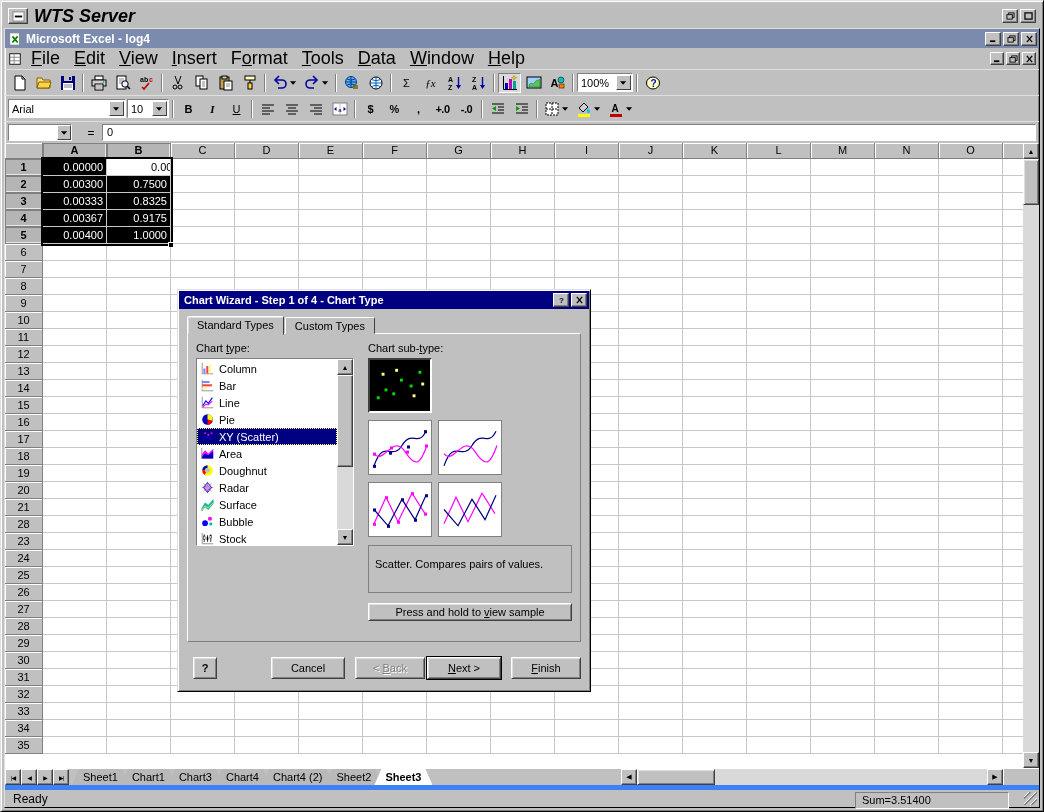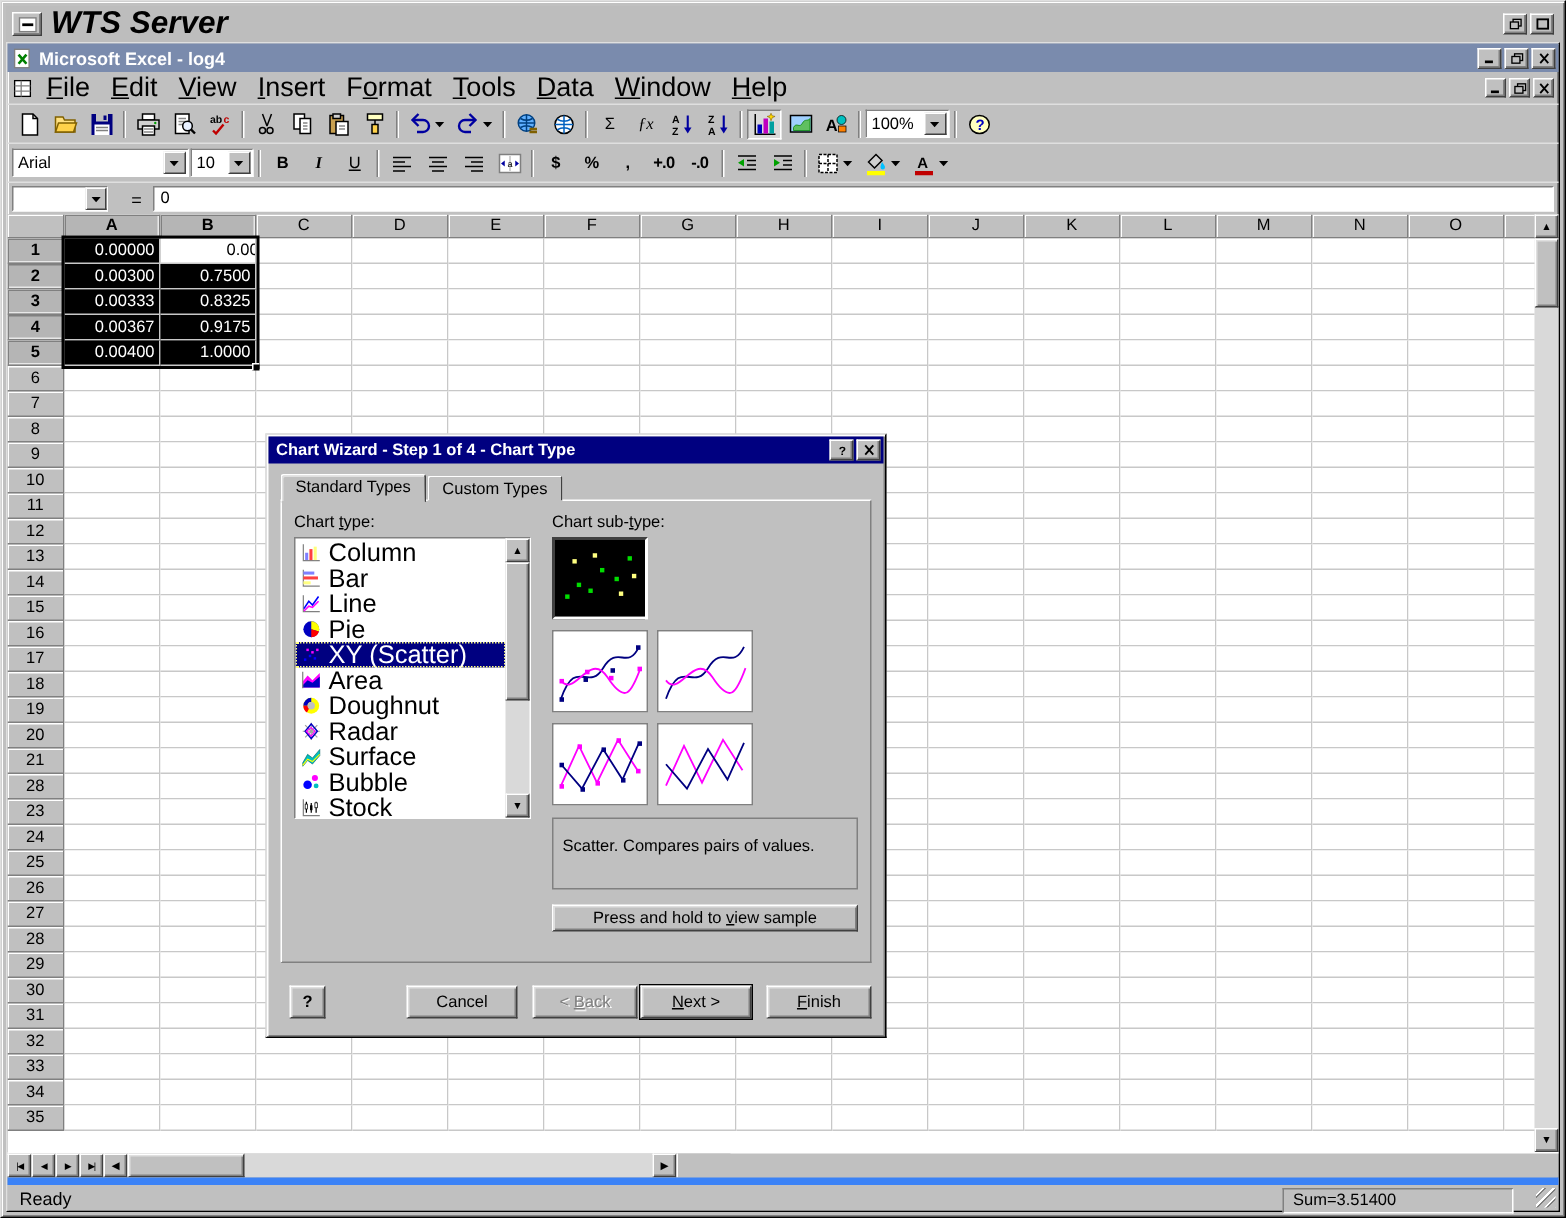--- a/index.html
+++ b/index.html
@@ -8,21 +8,21 @@
   .screen{position:relative;width:1044px;height:812px;background:var(--face,#C0C0C0);
     padding:3px;border:1px solid;border-color:#dfdfdf #000 #000 #dfdfdf;
     box-shadow:inset 1px 1px 0 #fff, inset -1px -1px 0 #808080;display:flex;flex-direction:column;}
   .b-out{border:1px solid;border-color:#fff #404040 #404040 #fff;box-shadow:inset 1px 1px 0 #dfdfdf, inset -1px -1px 0 #808080;background:var(--face,#C0C0C0);}
   .b-out-thin{border:1px solid;border-color:#fff #808080 #808080 #fff;}
   .b-in{border:1px solid;border-color:#808080 #fff #fff #808080;background:#fff;}
   .b-win{border:1px solid;border-color:#dfdfdf #000 #000 #dfdfdf;box-shadow:inset 1px 1px 0 #fff, inset -1px -1px 0 #808080;}
 
   
   .wts-titlebar{height:24px;background:var(--wts-titlebar,#BDBDBD);display:flex;align-items:center;padding:0 4px;gap:6px;flex:0 0 auto;}
-  .wts-title{font-size:21px;font-weight:bold;font-style:italic;color:#000;flex:1;}
+  .wts-title{font-size:18px;font-weight:bold;font-style:italic;color:#000;flex:1;}
   .ctrl-group{display:inline-flex;gap:2px;align-items:center;}
   .win-btn{width:16px;height:14px;display:inline-flex;align-items:center;justify-content:center;
     background:var(--face,#C0C0C0);border:1px solid;border-color:#fff #404040 #404040 #fff;box-shadow:inset -1px -1px 0 #808080;}
   .win-btn svg{width:9px;height:8px;display:block;}
   .wts-sys{width:20px;height:16px;}
   .wts-sys svg{width:13px;height:11px;}
 
   
   .excel-window{flex:1;display:flex;flex-direction:column;min-height:0;background:var(--face,#C0C0C0);}
   .excel-titlebar{height:19px;background:var(--excel-titlebar,#7A8BAD);display:flex;align-items:center;padding:0 2px 0 3px;gap:4px;flex:0 0 auto;}
@@ -116,21 +116,21 @@
   .dlg-tabs{height:18px;margin-top:7px;padding-left:8px;display:flex;align-items:flex-end;position:relative;z-index:2;}
   .dlg-tab{height:17px;padding:2px 9px 0;font-size:11px;background:var(--face,#C0C0C0);
     border:1px solid;border-color:#fff #404040 transparent #fff;border-radius:2px 2px 0 0;margin-right:1px;}
   .dlg-tab.active{height:19px;margin-bottom:-1px;z-index:3;box-shadow:inset 1px 1px 0 #dfdfdf;}
   .dlg-panel{margin:0 8px;height:309px;position:relative;top:-1px;padding:8px;display:flex;gap:14px;background:var(--face,#C0C0C0);justify-content:space-between;}
   .panel-left{width:158px;flex:0 0 auto;}
   .panel-right{flex:1;min-width:0;}
   .dlg-label{font-size:11px;color:#000;margin-bottom:4px;}
   .listbox{height:188px;display:flex;background:#fff;}
   .list-items{flex:1;overflow:hidden;padding-top:1px;}
-  .ct-item{height:17px;display:flex;align-items:center;gap:4px;padding:0 2px 0 3px;font-size:17px;color:#000;white-space:nowrap;}
+  .ct-item{height:17px;display:flex;align-items:center;gap:4px;padding:0 2px 0 3px;font-size:11px;color:#000;white-space:nowrap;}
   .ct-item .icon{display:inline-flex;flex:0 0 auto;}
   .ct-item .icon svg{width:15px;height:13px;display:block;}
   .ct-item.selected{background:var(--navy,#000080);color:#fff;outline:1px dotted #ffff80;outline-offset:-1px;}
   .list-scroll{width:16px;background:var(--scroll-track,#D9D9D9);display:flex;flex-direction:column;flex:0 0 auto;}
   .lthumb{height:92px;flex:0 0 auto;border:1px solid;border-color:#fff #404040 #404040 #fff;box-shadow:inset -1px -1px 0 #808080;background:var(--face,#C0C0C0);}
   .ltrack{flex:1;}
   .subtype-row{display:flex;gap:6px;margin-bottom:7px;}
   .subtype-tile{width:64px;height:55px;background:#fff;border:1px solid #808080;display:inline-block;overflow:hidden;}
   .subtype-tile svg{width:100%;height:100%;display:block;}
   .subtype-tile.selected{border:2px solid;border-color:#404040 #fff #fff #404040;background:#000;}
@@ -1304,20 +1304,29 @@
         <span class="scroll-btn">▼</span>
       </div>
     </div>
 
     <div class="bottom-bar">
       <span class="tab-navs">
           <span class="nav-btn">|◀</span>
           <span class="nav-btn">◀</span>
           <span class="nav-btn">▶</span>
           <span class="nav-btn">▶|</span>
+        </span>
+      <span class="sheet-tabs">
+          <span class="sheet-tab">Sheet1</span>
+          <span class="sheet-tab">Chart1</span>
+          <span class="sheet-tab">Chart3</span>
+          <span class="sheet-tab">Chart4</span>
+          <span class="sheet-tab">Chart4 (2)</span>
+          <span class="sheet-tab">Sheet2</span>
+          <span class="sheet-tab active">Sheet3</span>
         </span>
       <span class="hscroll">
         <span class="scroll-btn">◀</span>
         <span class="hthumb b-out"></span>
         <span class="htrack"></span>
         <span class="scroll-btn">▶</span>
       </span>
       <span class="bb-corner"></span>
     </div>
 

